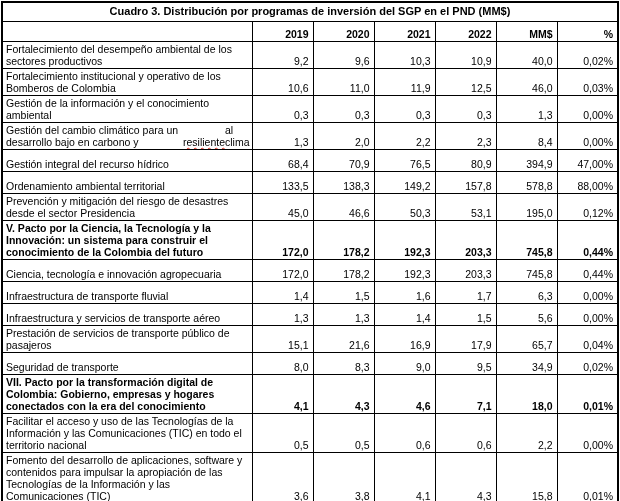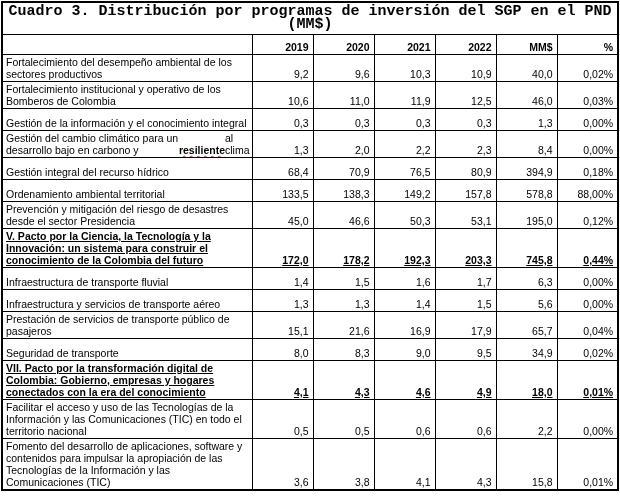--- a/index.html
+++ b/index.html
@@ -24,25 +24,24 @@
     font-size: 10.5px;
     line-height: 12px;
     padding: 1px 3px;
     vertical-align: bottom;
     overflow: hidden;
     word-wrap: break-word;
   }
   .sgp tr.title-row th {
     text-align: center;
     font-weight: bold;
-    font-size: 15px;
+    font-size: 11px;
     line-height: 13px;
     padding: 2px 2px 3px 2px;
     vertical-align: middle;
-    font-family: Liberation Mono, monospace;
   }
   .sgp tr.header-row th {
     text-align: right;
     font-weight: bold;
     height: 17px;
     padding-right: 4px;
     padding-left: 10px;
   }
   .sgp td.label {
     text-align: left;
@@ -52,30 +51,28 @@
     min-height: 19px;
     display: flex;
     align-items: flex-end;
   }
   .sgp td.num {
     text-align: right;
     padding-right: 4px;
   }
   .sgp tr.section {
     font-weight: bold;
-    text-decoration: underline;
   }
   .misspell {
     text-decoration-line: underline;
     text-decoration-style: wavy;
     text-decoration-color: #e03024;
     text-decoration-thickness: 1px;
     text-decoration-skip-ink: none;
     text-underline-offset: 1px;
-    font-weight: bold;
   }
 </style>
 </head>
 <body>
 
 <table class="sgp">
   <colgroup>
     <col style="width:250px">
     <col style="width:61px">
     <col style="width:61px">
@@ -116,21 +113,21 @@
         </td>
         <td class="num">10,6</td>
         <td class="num">11,0</td>
         <td class="num">11,9</td>
         <td class="num">12,5</td>
         <td class="num">46,0</td>
         <td class="num">0,03%</td>
       </tr>
       <tr>
         <td class="label">
-          <div class="label-inner">Gestión de la información y el conocimiento integral</div>
+          <div class="label-inner">Gestión de la información y el conocimiento ambiental</div>
         </td>
         <td class="num">0,3</td>
         <td class="num">0,3</td>
         <td class="num">0,3</td>
         <td class="num">0,3</td>
         <td class="num">1,3</td>
         <td class="num">0,00%</td>
       </tr>
       <tr>
         <td class="label">
@@ -145,21 +142,21 @@
       </tr>
       <tr>
         <td class="label">
           <div class="label-inner">Gestión integral del recurso hídrico</div>
         </td>
         <td class="num">68,4</td>
         <td class="num">70,9</td>
         <td class="num">76,5</td>
         <td class="num">80,9</td>
         <td class="num">394,9</td>
-        <td class="num">0,18%</td>
+        <td class="num">47,00%</td>
       </tr>
       <tr>
         <td class="label">
           <div class="label-inner">Ordenamiento ambiental territorial</div>
         </td>
         <td class="num">133,5</td>
         <td class="num">138,3</td>
         <td class="num">149,2</td>
         <td class="num">157,8</td>
         <td class="num">578,8</td>
@@ -182,20 +179,31 @@
         </td>
         <td class="num">172,0</td>
         <td class="num">178,2</td>
         <td class="num">192,3</td>
         <td class="num">203,3</td>
         <td class="num">745,8</td>
         <td class="num">0,44%</td>
       </tr>
       <tr>
         <td class="label">
+          <div class="label-inner">Ciencia, tecnología e innovación agropecuaria</div>
+        </td>
+        <td class="num">172,0</td>
+        <td class="num">178,2</td>
+        <td class="num">192,3</td>
+        <td class="num">203,3</td>
+        <td class="num">745,8</td>
+        <td class="num">0,44%</td>
+      </tr>
+      <tr>
+        <td class="label">
           <div class="label-inner">Infraestructura de transporte fluvial</div>
         </td>
         <td class="num">1,4</td>
         <td class="num">1,5</td>
         <td class="num">1,6</td>
         <td class="num">1,7</td>
         <td class="num">6,3</td>
         <td class="num">0,00%</td>
       </tr>
       <tr>
@@ -231,21 +239,21 @@
         <td class="num">34,9</td>
         <td class="num">0,02%</td>
       </tr>
       <tr class="section">
         <td class="label">
           <div class="label-inner">VII. Pacto por la transformación digital de Colombia: Gobierno, empresas y hogares conectados con la era del conocimiento</div>
         </td>
         <td class="num">4,1</td>
         <td class="num">4,3</td>
         <td class="num">4,6</td>
-        <td class="num">4,9</td>
+        <td class="num">7,1</td>
         <td class="num">18,0</td>
         <td class="num">0,01%</td>
       </tr>
       <tr>
         <td class="label">
           <div class="label-inner">Facilitar el acceso y uso de las Tecnologías de la Información y las Comunicaciones (TIC) en todo el territorio nacional</div>
         </td>
         <td class="num">0,5</td>
         <td class="num">0,5</td>
         <td class="num">0,6</td>

